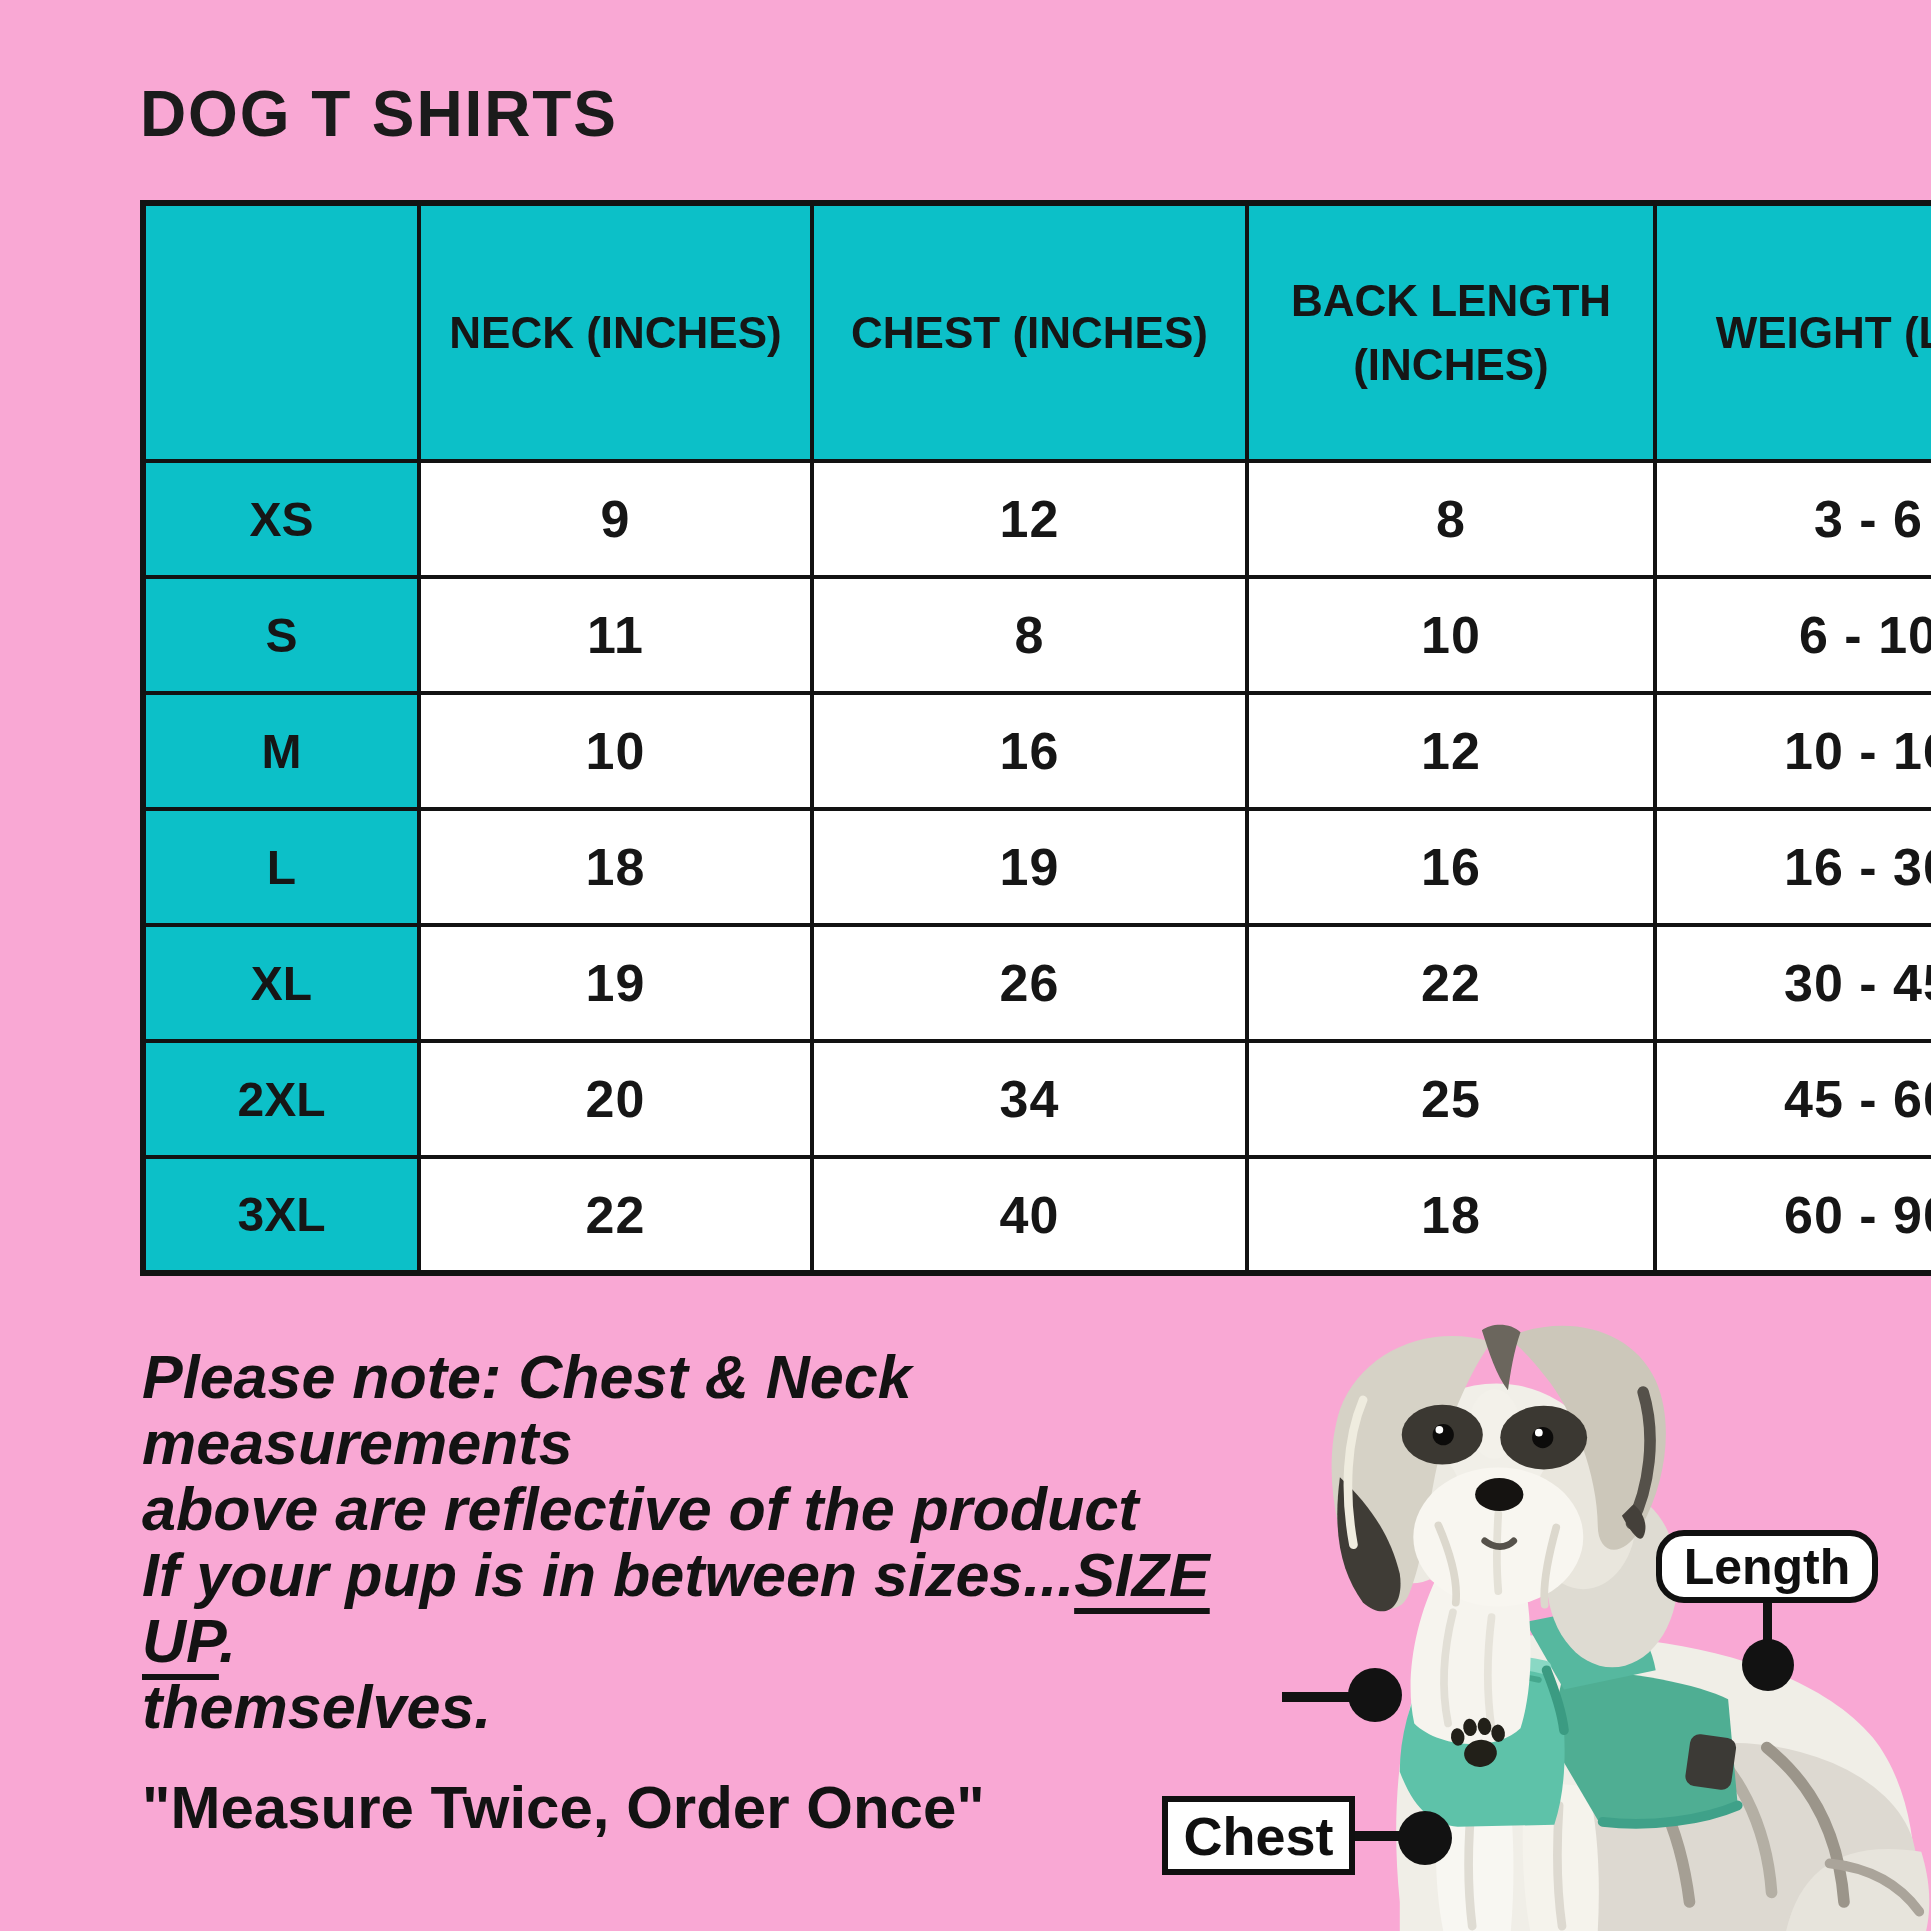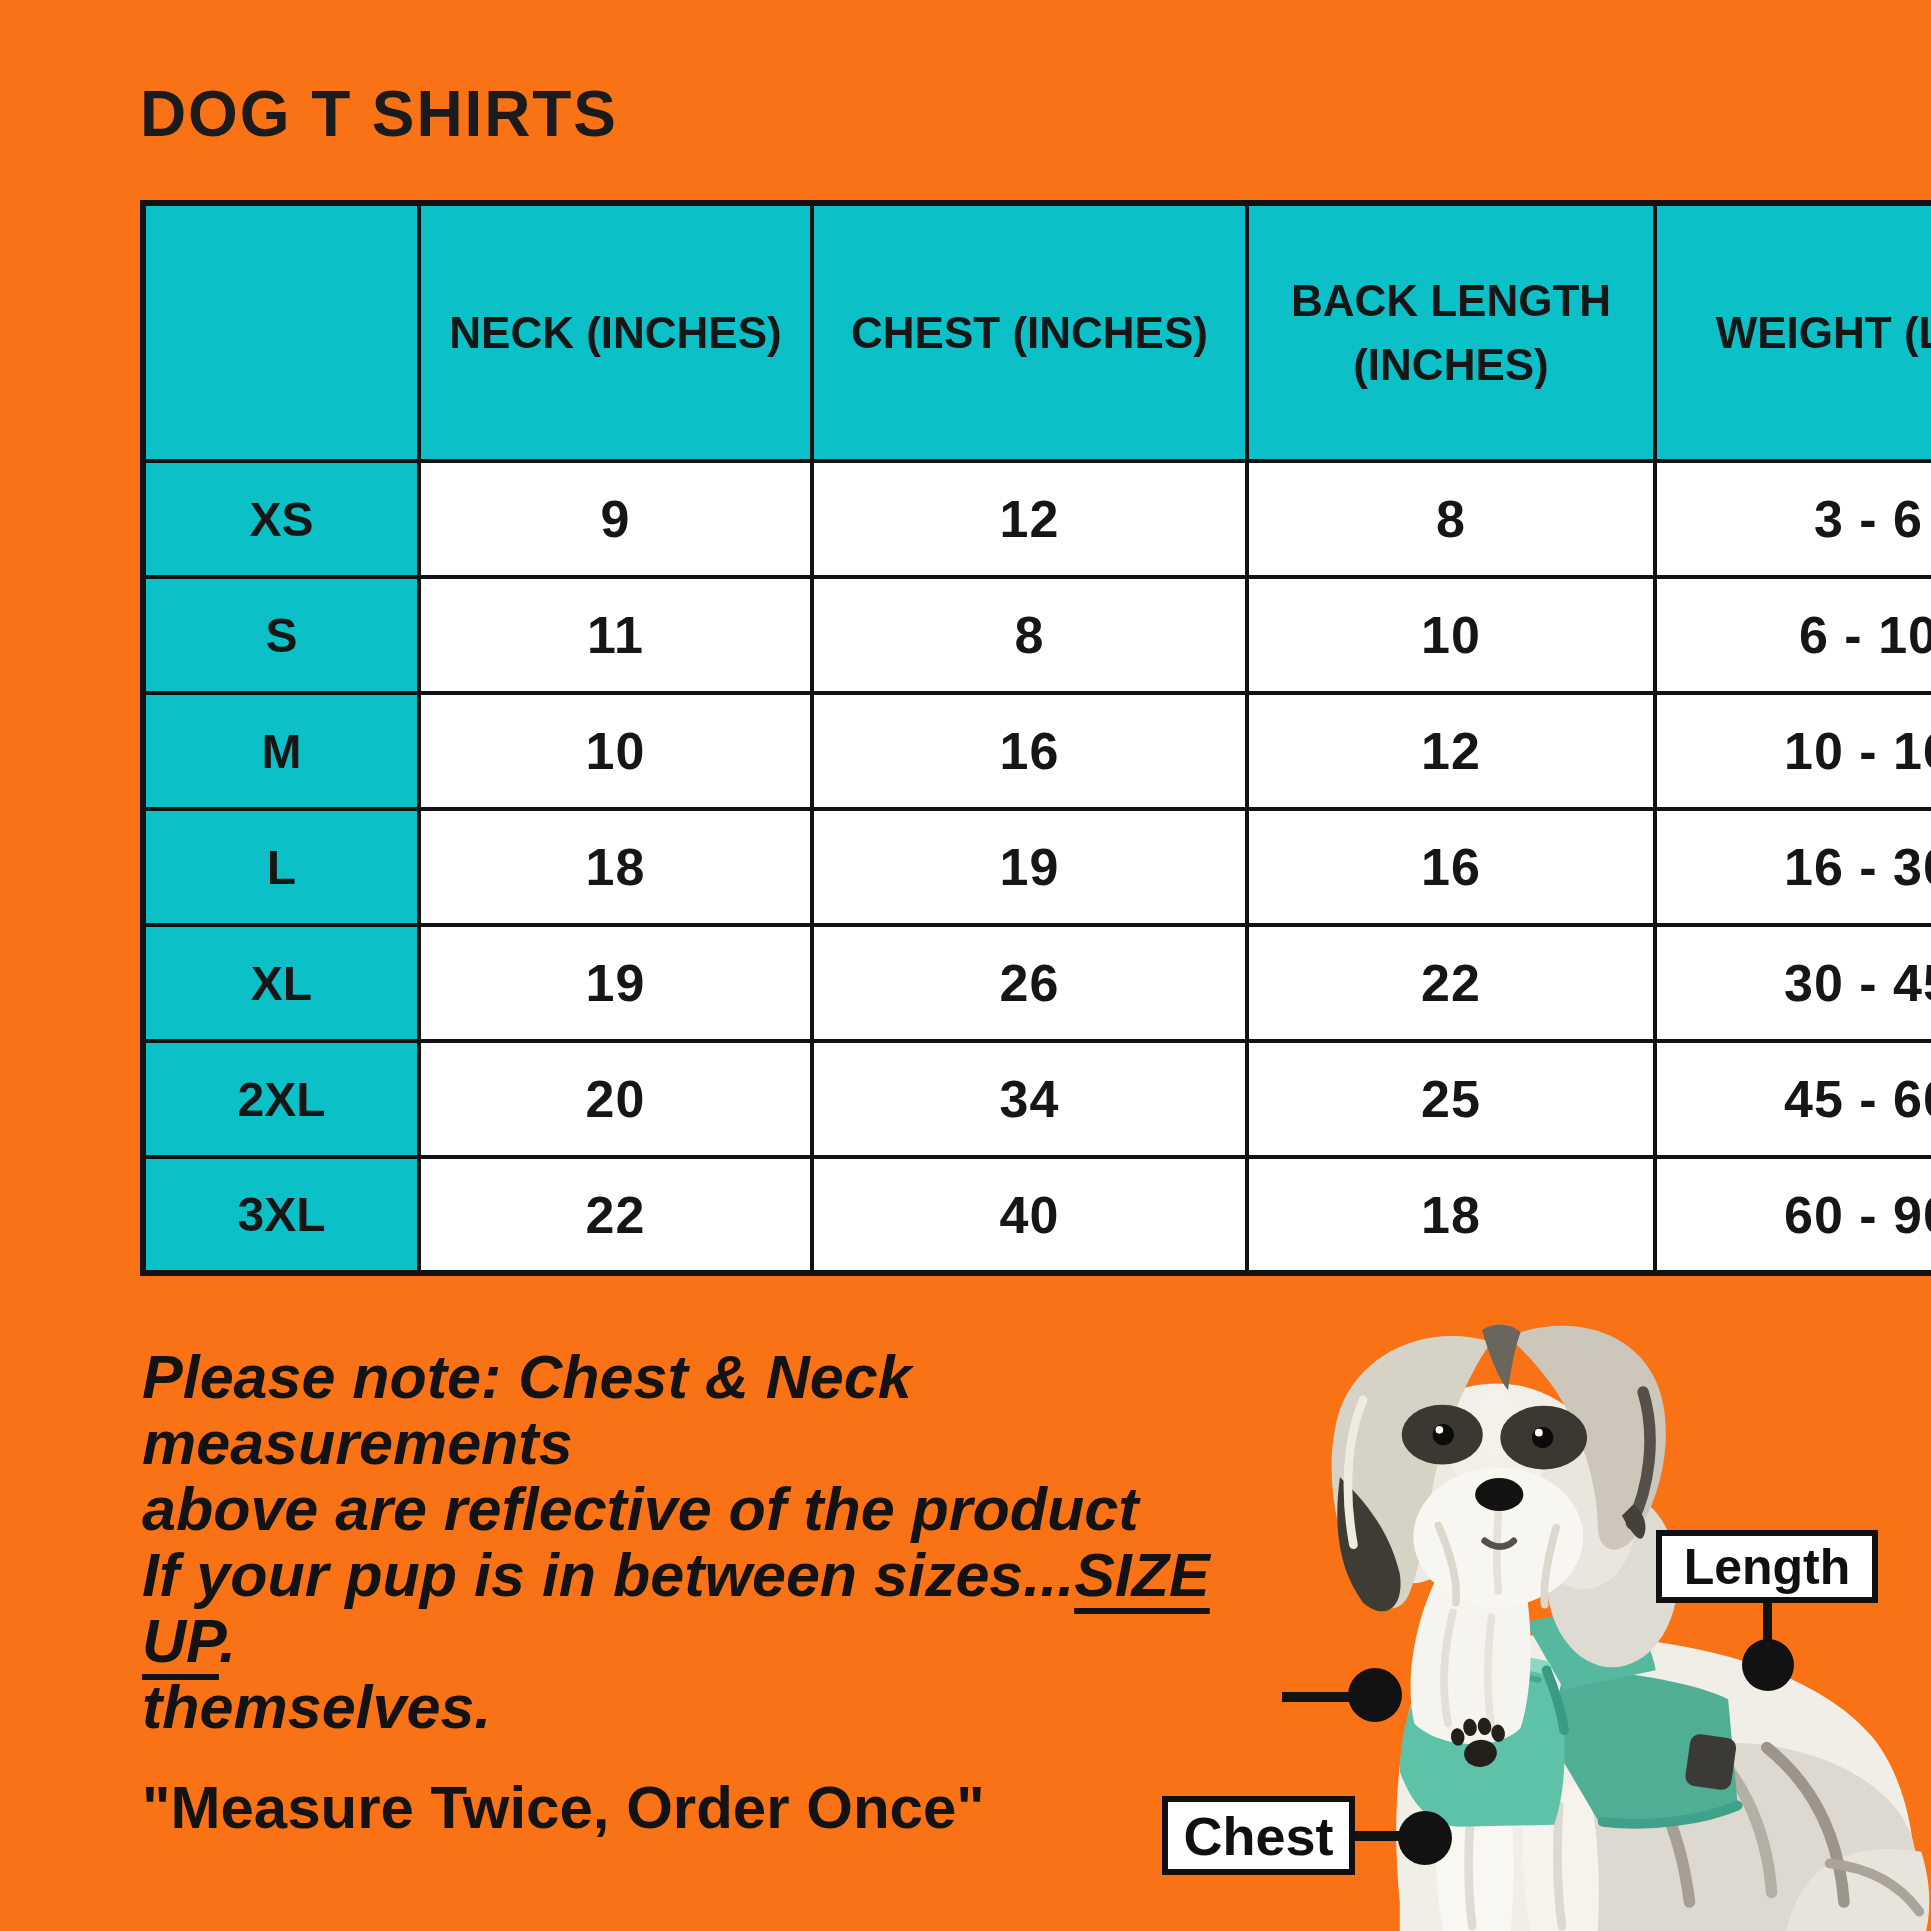--- a/index.html
+++ b/index.html
@@ -1,17 +1,17 @@
 <!DOCTYPE html>
 <html style="--teal: #0cc0c8; --line: #121212;"><head>
 <meta charset="utf-8">
 <style>
   html,body{margin:0;padding:0;background:#ffffff;}
   #canvas{
-    position:relative;width:1931px;height:1931px;background:#f97316;overflow:hidden;
+    position:relative;width:1931px;height:1931px;background:#f9a8d4;overflow:hidden;
     font-family:"Liberation Sans",sans-serif;color:#161616;
   }
   
   .page-title{
     position:absolute;left:140px;top:77px;
     font-size:64px;font-weight:bold;letter-spacing:1.9px;color:#1b1b1b;
   }
   
   .size-table{
     position:absolute;left:140px;top:200px;width:1648px;height:1075px;
@@ -47,21 +47,21 @@
   }
   
   .dog-photo{position:absolute;left:1110px;top:1284px;width:821px;height:647px;z-index:1;}
   .connector{position:absolute;background:#121212;z-index:2;}
   .dot{position:absolute;background:#121212;border-radius:50%;z-index:2;}
   .measure-label{
     position:absolute;z-index:3;background:#ffffff;border:6.8px solid #101010;
     display:flex;align-items:center;justify-content:center;
     font-weight:bold;color:#101010;box-sizing:border-box;
   }
-  #label-length{left:1656px;top:1530px;width:222px;height:73px;font-size:50px;}
+  #label-length{left:1656px;top:1530px;width:222px;height:73px;font-size:50px;border-radius:28px;}
   #label-lower-neck{left:935px;top:1653px;width:350px;height:91px;font-size:58px;}
   #label-chest{left:1162px;top:1796px;width:193px;height:79px;font-size:54px;}
   #line-length{left:1763px;top:1599px;width:8.7px;height:46px;}
   #dot-length{left:1742px;top:1639px;width:52px;height:52px;}
   #line-lower-neck{left:1282px;top:1692px;width:70px;height:9.7px;}
   #dot-lower-neck{left:1348px;top:1668px;width:54px;height:54px;}
   #line-chest{left:1354px;top:1831px;width:50px;height:9.7px;}
   #dot-chest{left:1398px;top:1811px;width:54px;height:54px;}
 </style>
 </head>

